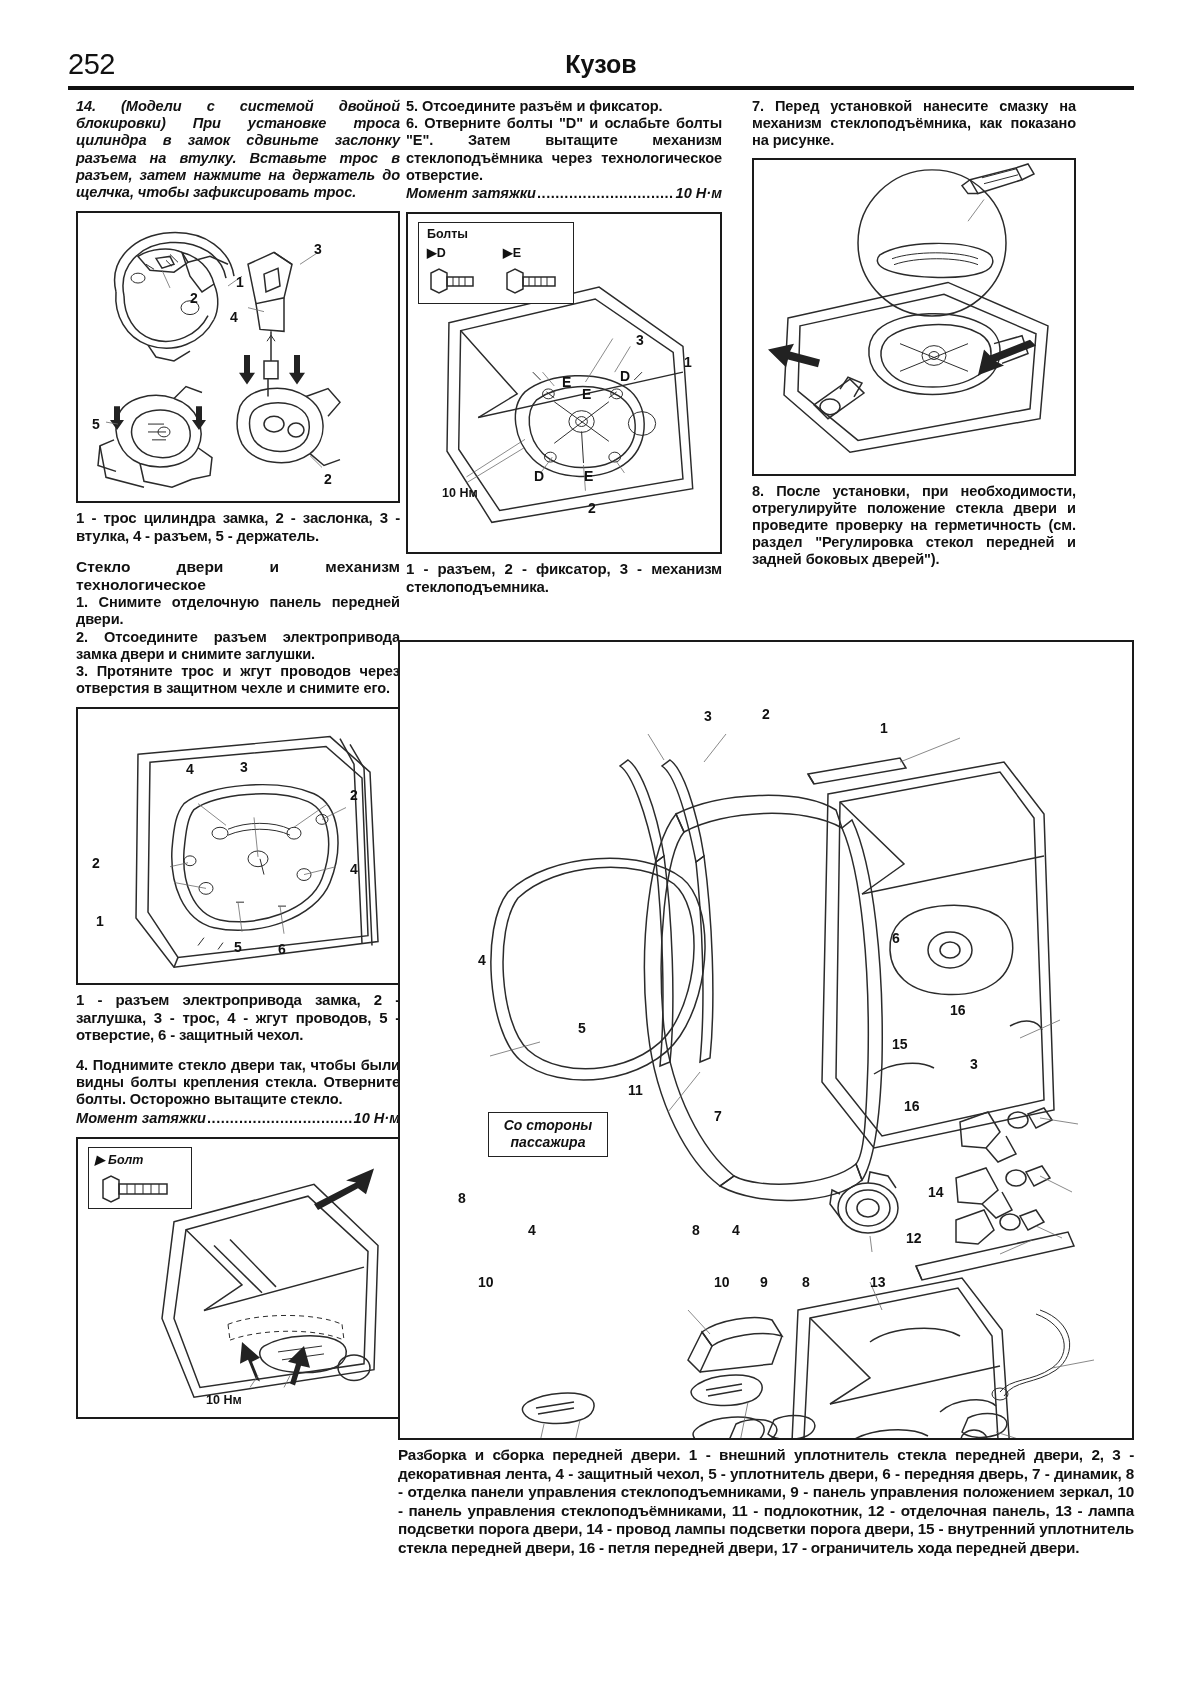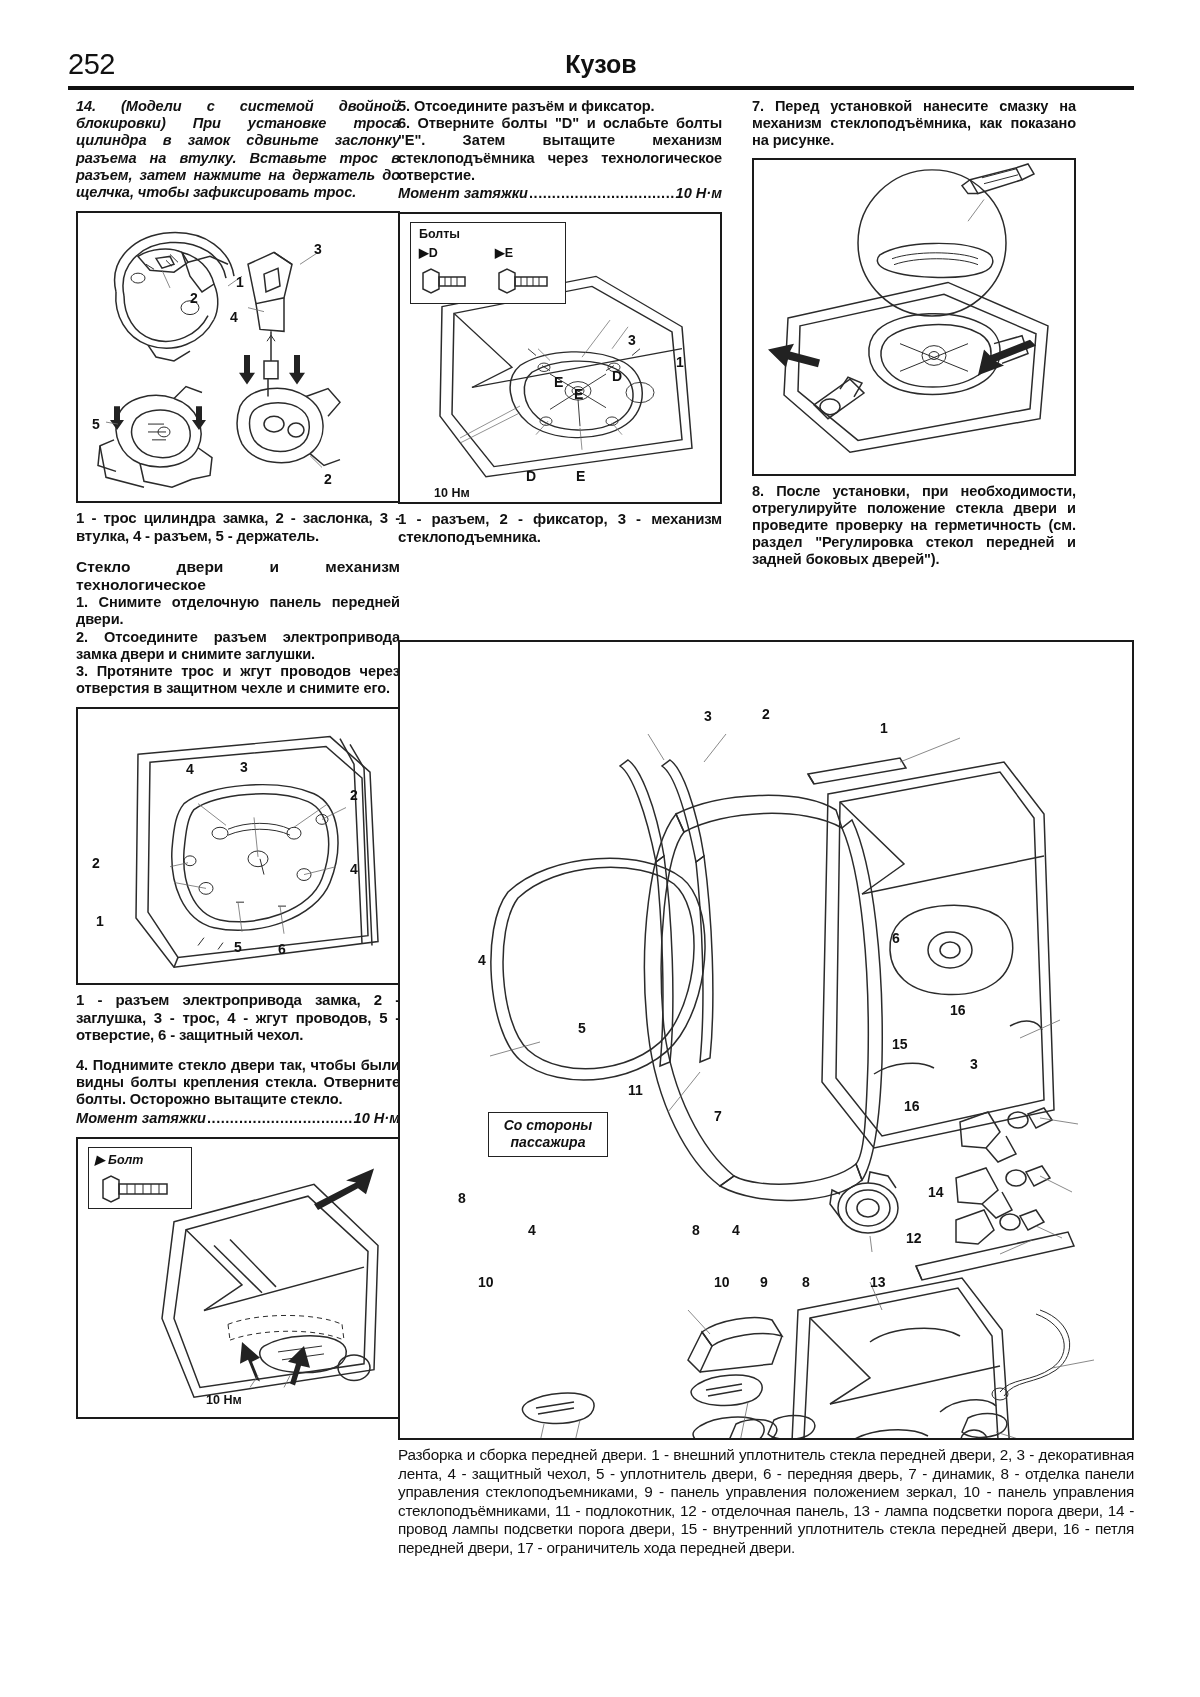--- a/index.html
+++ b/index.html
@@ -30,21 +30,21 @@
   .hdr .rule {
     position:absolute; left:0; right:0; bottom:2px;
     height:4px; background:#111;
   }
   
   .cols { position:relative; margin-top:6px; }
   .col {
     position:absolute; top:0; width:324px;
   }
   .col1 { left:8px; }
-  .col2 { left:330px; }
+  .col2 { left:330px;padding-left:8px; }
   .col3 { left:660px;margin-left:24px; }
 
   p.body {
     margin:0 0 0 0;
     font-size:14.6px;
     line-height:17.2px;
     text-align:justify;
     font-weight:600;
     letter-spacing:-0.1px;
   }
@@ -113,21 +113,21 @@
     left:330px; top:592px;
     width:736px; height:800px;
     border:2px solid #1a1a1a;
     background:#fff;
     overflow:hidden;
   }
   .bigcap {
     position:absolute;
     left:330px; top:1398px;
     width:736px;
-    font-size:15.3px; font-weight:normal;
+    font-size:15.3px; font-weight:bold;
     line-height:18.6px; text-align:justify;
     letter-spacing:-0.25px;
   }
   .f1 { fill:none; stroke:#2b2b2b; stroke-width:1.5; }
   .f1t { fill:none; stroke:#2b2b2b; stroke-width:1; }
   .f1l { fill:none; stroke:#6b6b6b; stroke-width:0.8; }
 </style>
 </head>
 <body>
 
@@ -344,21 +344,21 @@
     <div class="col col2">
 
       <p class="body">5. Отсоедините разъём и фиксатор.</p>
       <p class="body">6. Отверните болты "D" и ослабьте болты "E". Затем вытащите механизм стеклоподъёмника через технологическое отверстие.</p>
       <div class="torque">
         <span>Момент затяжки</span>
         <span class="dots">....................................................</span>
         <span>10 Н·м</span>
       </div>
 
-      <div class="fig" style="height:292px;margin-top:10px;">
+      <div class="fig" style="height:342px;margin-top:10px;">
         <svg viewBox="0 0 320 342" preserveAspectRatio="none">
           <g class="f1">
             <path d="M42 110 L196 74 L282 134 L292 278 L86 312 L40 240 Z"></path>
             <path d="M54 118 L192 86 L272 140 L282 268 L94 300 L52 238 Z"></path>
             <path d="M54 118 L112 182 L72 206"></path>
             <path d="M72 206 L282 160"></path>
           </g>
           <g class="f1">
             <path d="M120 180 C146 160 196 158 224 176 C248 192 248 232 226 250 C200 272 150 270 128 248 C108 228 104 196 120 180 Z"></path>
             <path d="M132 188 C154 172 194 170 216 184 C238 198 238 228 220 244 C198 262 156 260 138 242 C122 226 120 200 132 188 Z"></path>

